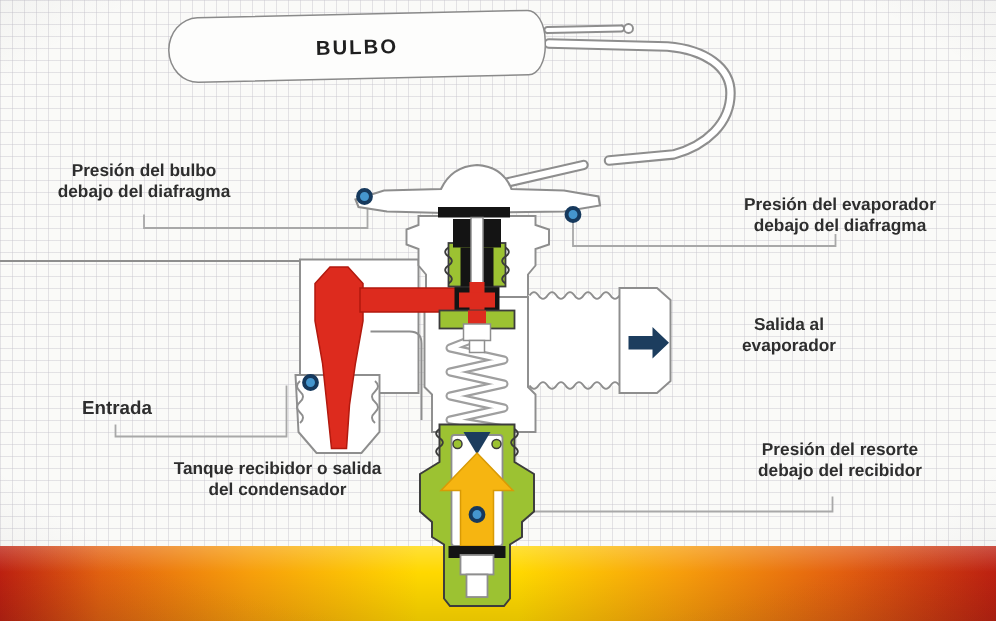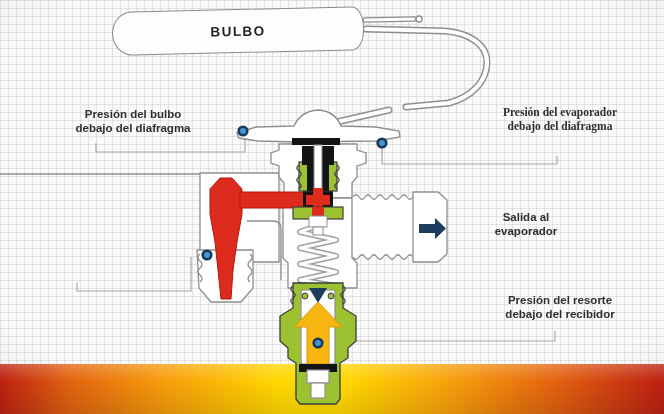--- a/index.html
+++ b/index.html
@@ -135,27 +135,30 @@
       <circle cx="318" cy="343" r="4.3"></circle>
     </g>
   </svg>
 
   <div class="vignette"></div>
 
   <div class="bulb-capsule">
     <span>BULBO</span>
   </div>
 
-  <div class="lbl" style="left:10px;top:107px;width:172px;margin-left:37px;">Presión del bulbo
+  <div class="lbl" style="left:10px;top:107px;width:172px;">Presión del bulbo
 debajo del diafragma</div>
 
-  <div class="lbl" style="left:474px;top:105px;width:172px;font-family:Liberation Serif, serif;">Presión del evaporador
+  <div class="lbl" style="left:474px;top:130px;width:172px;">Presión del evaporador
 debajo del diafragma</div>
 
   <div class="lbl" style="left:448px;top:210px;width:88px;margin-left:34px;">Salida al
 evaporador</div>
 
+  <div class="lbl big" style="left:38px;top:265px;width:80px;">Entrada</div>
 
+  <div class="lbl" style="left:95px;top:306px;width:180px;">Tanque recibidor o salida
+del condensador</div>
 
   <div class="lbl" style="left:474px;top:293px;width:172px;">Presión del resorte
 debajo del recibidor</div>
 
 </div>
 
 </body></html>

